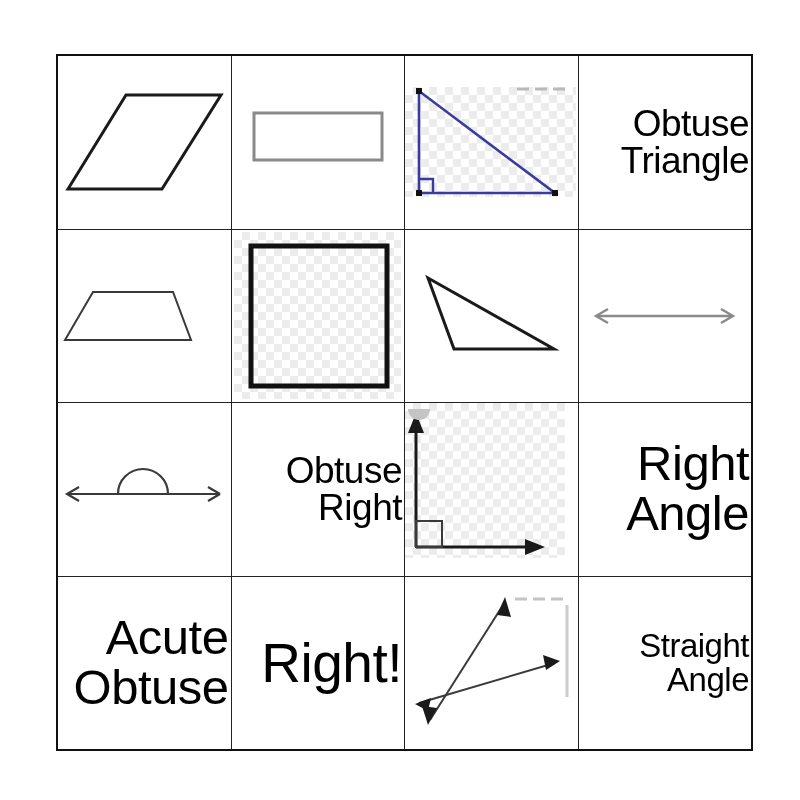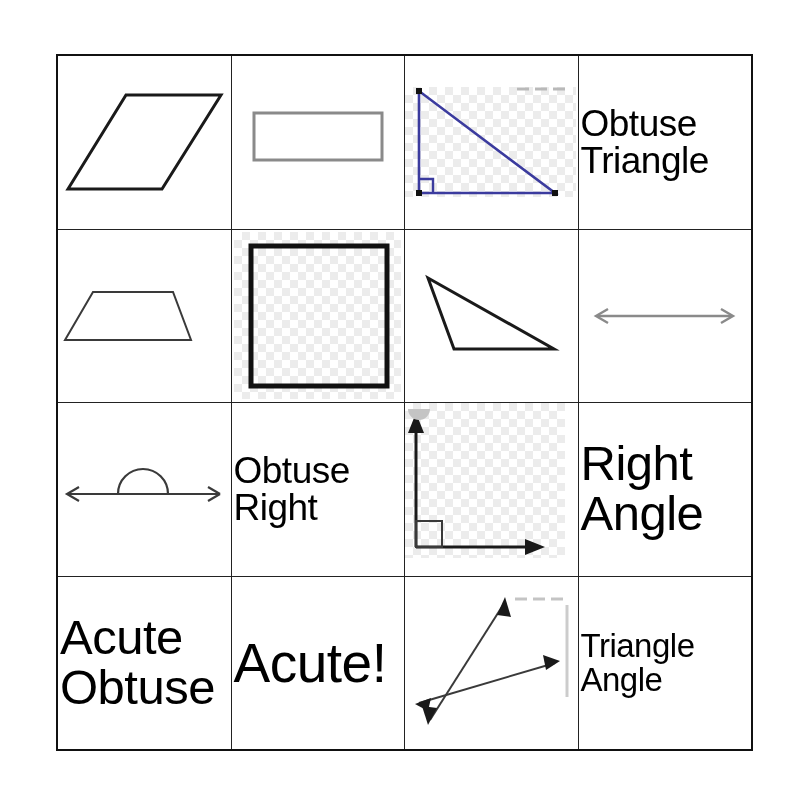--- a/index.html
+++ b/index.html
@@ -28,21 +28,21 @@
     border: 2px solid #111111;
   }
 
   table.bingo-grid td {
     border: 1px solid #222222;
     width: 172.5px;
     height: 172.5px;
     padding: 0;
     margin: 0;
     vertical-align: middle;
-    text-align: left;
+    text-align: right;
     position: relative;
     overflow: hidden;
     background: #ffffff;
   }
 
   .cell-inner {
     position: absolute;
     left: 0; top: 0; right: 0; bottom: 0;
     display: flex;
     align-items: center;
@@ -208,21 +208,21 @@
       <tr>
 
         <td>
           <div class="cell-inner">
             <div class="cell-text size-lg">Acute Obtuse</div>
           </div>
         </td>
 
         <td>
           <div class="cell-inner">
-            <div class="cell-text size-free">Acute!</div>
+            <div class="cell-text size-free">Right!</div>
           </div>
         </td>
 
         <td>
           <div class="cell-inner">
             <svg class="fig" width="171" height="171" viewBox="0 0 171 171">
               <line x1="25" y1="143" x2="100" y2="25" stroke="#3a3a3a" stroke-width="2"></line>
               <polygon points="100,20 92,38 106,40" fill="#1a1a1a"></polygon>
               <polygon points="23,148 32,131 17,129" fill="#1a1a1a"></polygon>
               <line x1="14" y1="126" x2="150" y2="86" stroke="#3a3a3a" stroke-width="2"></line>
@@ -231,20 +231,20 @@
               <line x1="110" y1="22" x2="122" y2="22" stroke="#c4c4c4" stroke-width="3"></line>
               <line x1="128" y1="22" x2="140" y2="22" stroke="#c4c4c4" stroke-width="3"></line>
               <line x1="146" y1="22" x2="158" y2="22" stroke="#c4c4c4" stroke-width="3"></line>
               <line x1="162" y1="28" x2="162" y2="120" stroke="#cccccc" stroke-width="3"></line>
             </svg>
           </div>
         </td>
 
         <td>
           <div class="cell-inner">
-            <div class="cell-text size-sm">Triangle Angle</div>
+            <div class="cell-text size-sm">Straight Angle</div>
           </div>
         </td>
       </tr>
 
     </tbody>
   </table>
 </div>
 
 </body></html>

